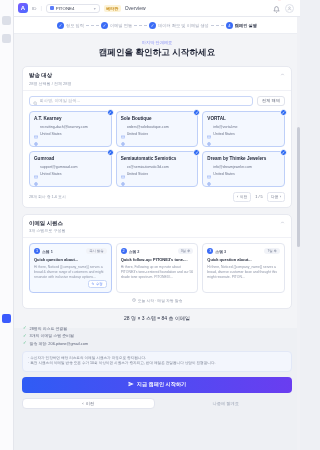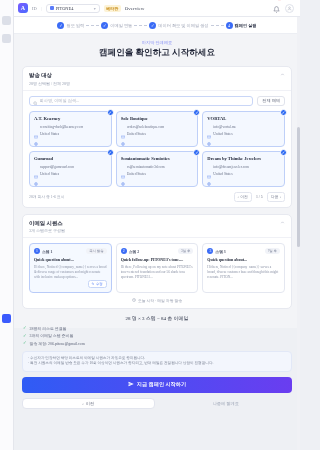--- a/index.html
+++ b/index.html
@@ -2,21 +2,21 @@
 <html><head>
 <meta charset="utf-8">
 <style>
   * { box-sizing: border-box; margin: 0; padding: 0; }
   html, body {
     width: 300px; height: 450px;
     font-family: "Liberation Sans", sans-serif;
     background: #eef0f4;
     overflow: hidden;
   }
-  .app { position: relative; width: 300px; height: 328px; display: flex; background: #f3f4f7; font-family: Liberation Serif, serif; }
+  .app { position: relative; width: 300px; height: 328px; display: flex; background: #f3f4f7; }
 
   
   .rail {
     width: 14px; height: 450px; background: #fbfbfd;
     border-right: 1px solid #e4e6ec;
     display: flex; flex-direction: column; align-items: center;
     padding-top: 16px; gap: 9px; flex: 0 0 14px;
   }
   .rail-ico {
     width: 9px; height: 9px; border-radius: 2px;

